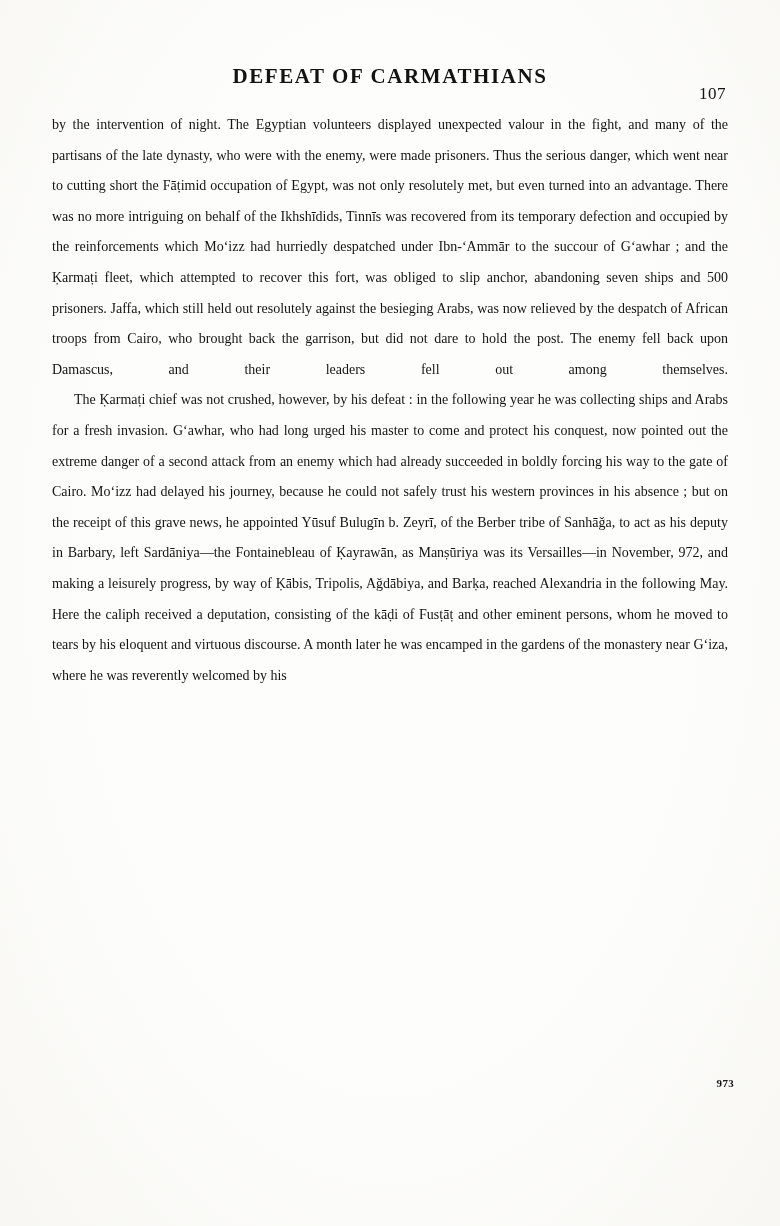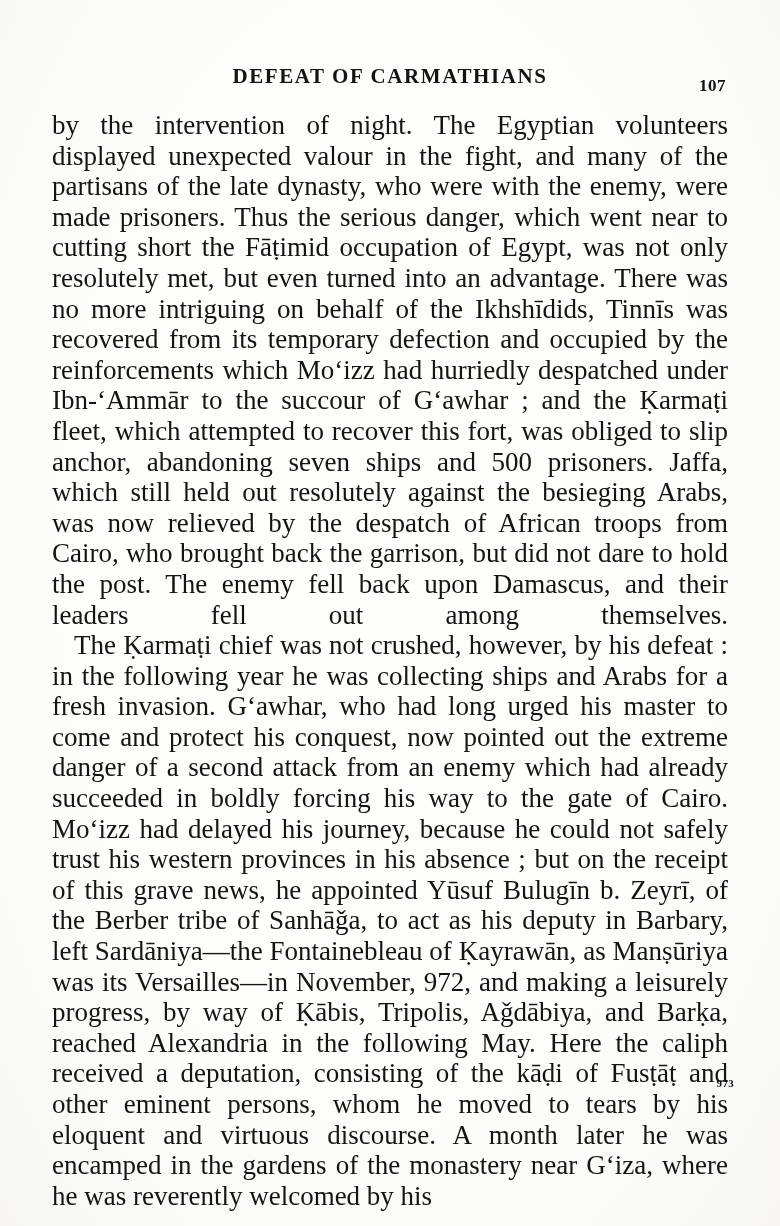--- a/index.html
+++ b/index.html
@@ -35,30 +35,30 @@
     font-weight: bold;
     font-size: 21px;
     letter-spacing: 1.6px;
     color: #131313;
     text-align: center;
     width: 100%;
   }
   .folio {
     position: absolute;
     right: 2px;
-    top: 12px;
+    top: 20px;
     font-family: "Liberation Serif", serif;
-    font-weight: bold;
+    font-weight: normal;
     font-size: 17px;
     letter-spacing: 0.5px;
     color: #131313;
   }
   .body-text {
     font-family: "Liberation Serif", serif;
-    font-size: 27px;
+    font-size: 14px;
     line-height: 30.6px;
     color: #141414;
     text-align: justify;
     text-justify: inter-word;
   }
   .para {
     margin: 0;
     text-align: justify;
     text-align-last: left;
   }

